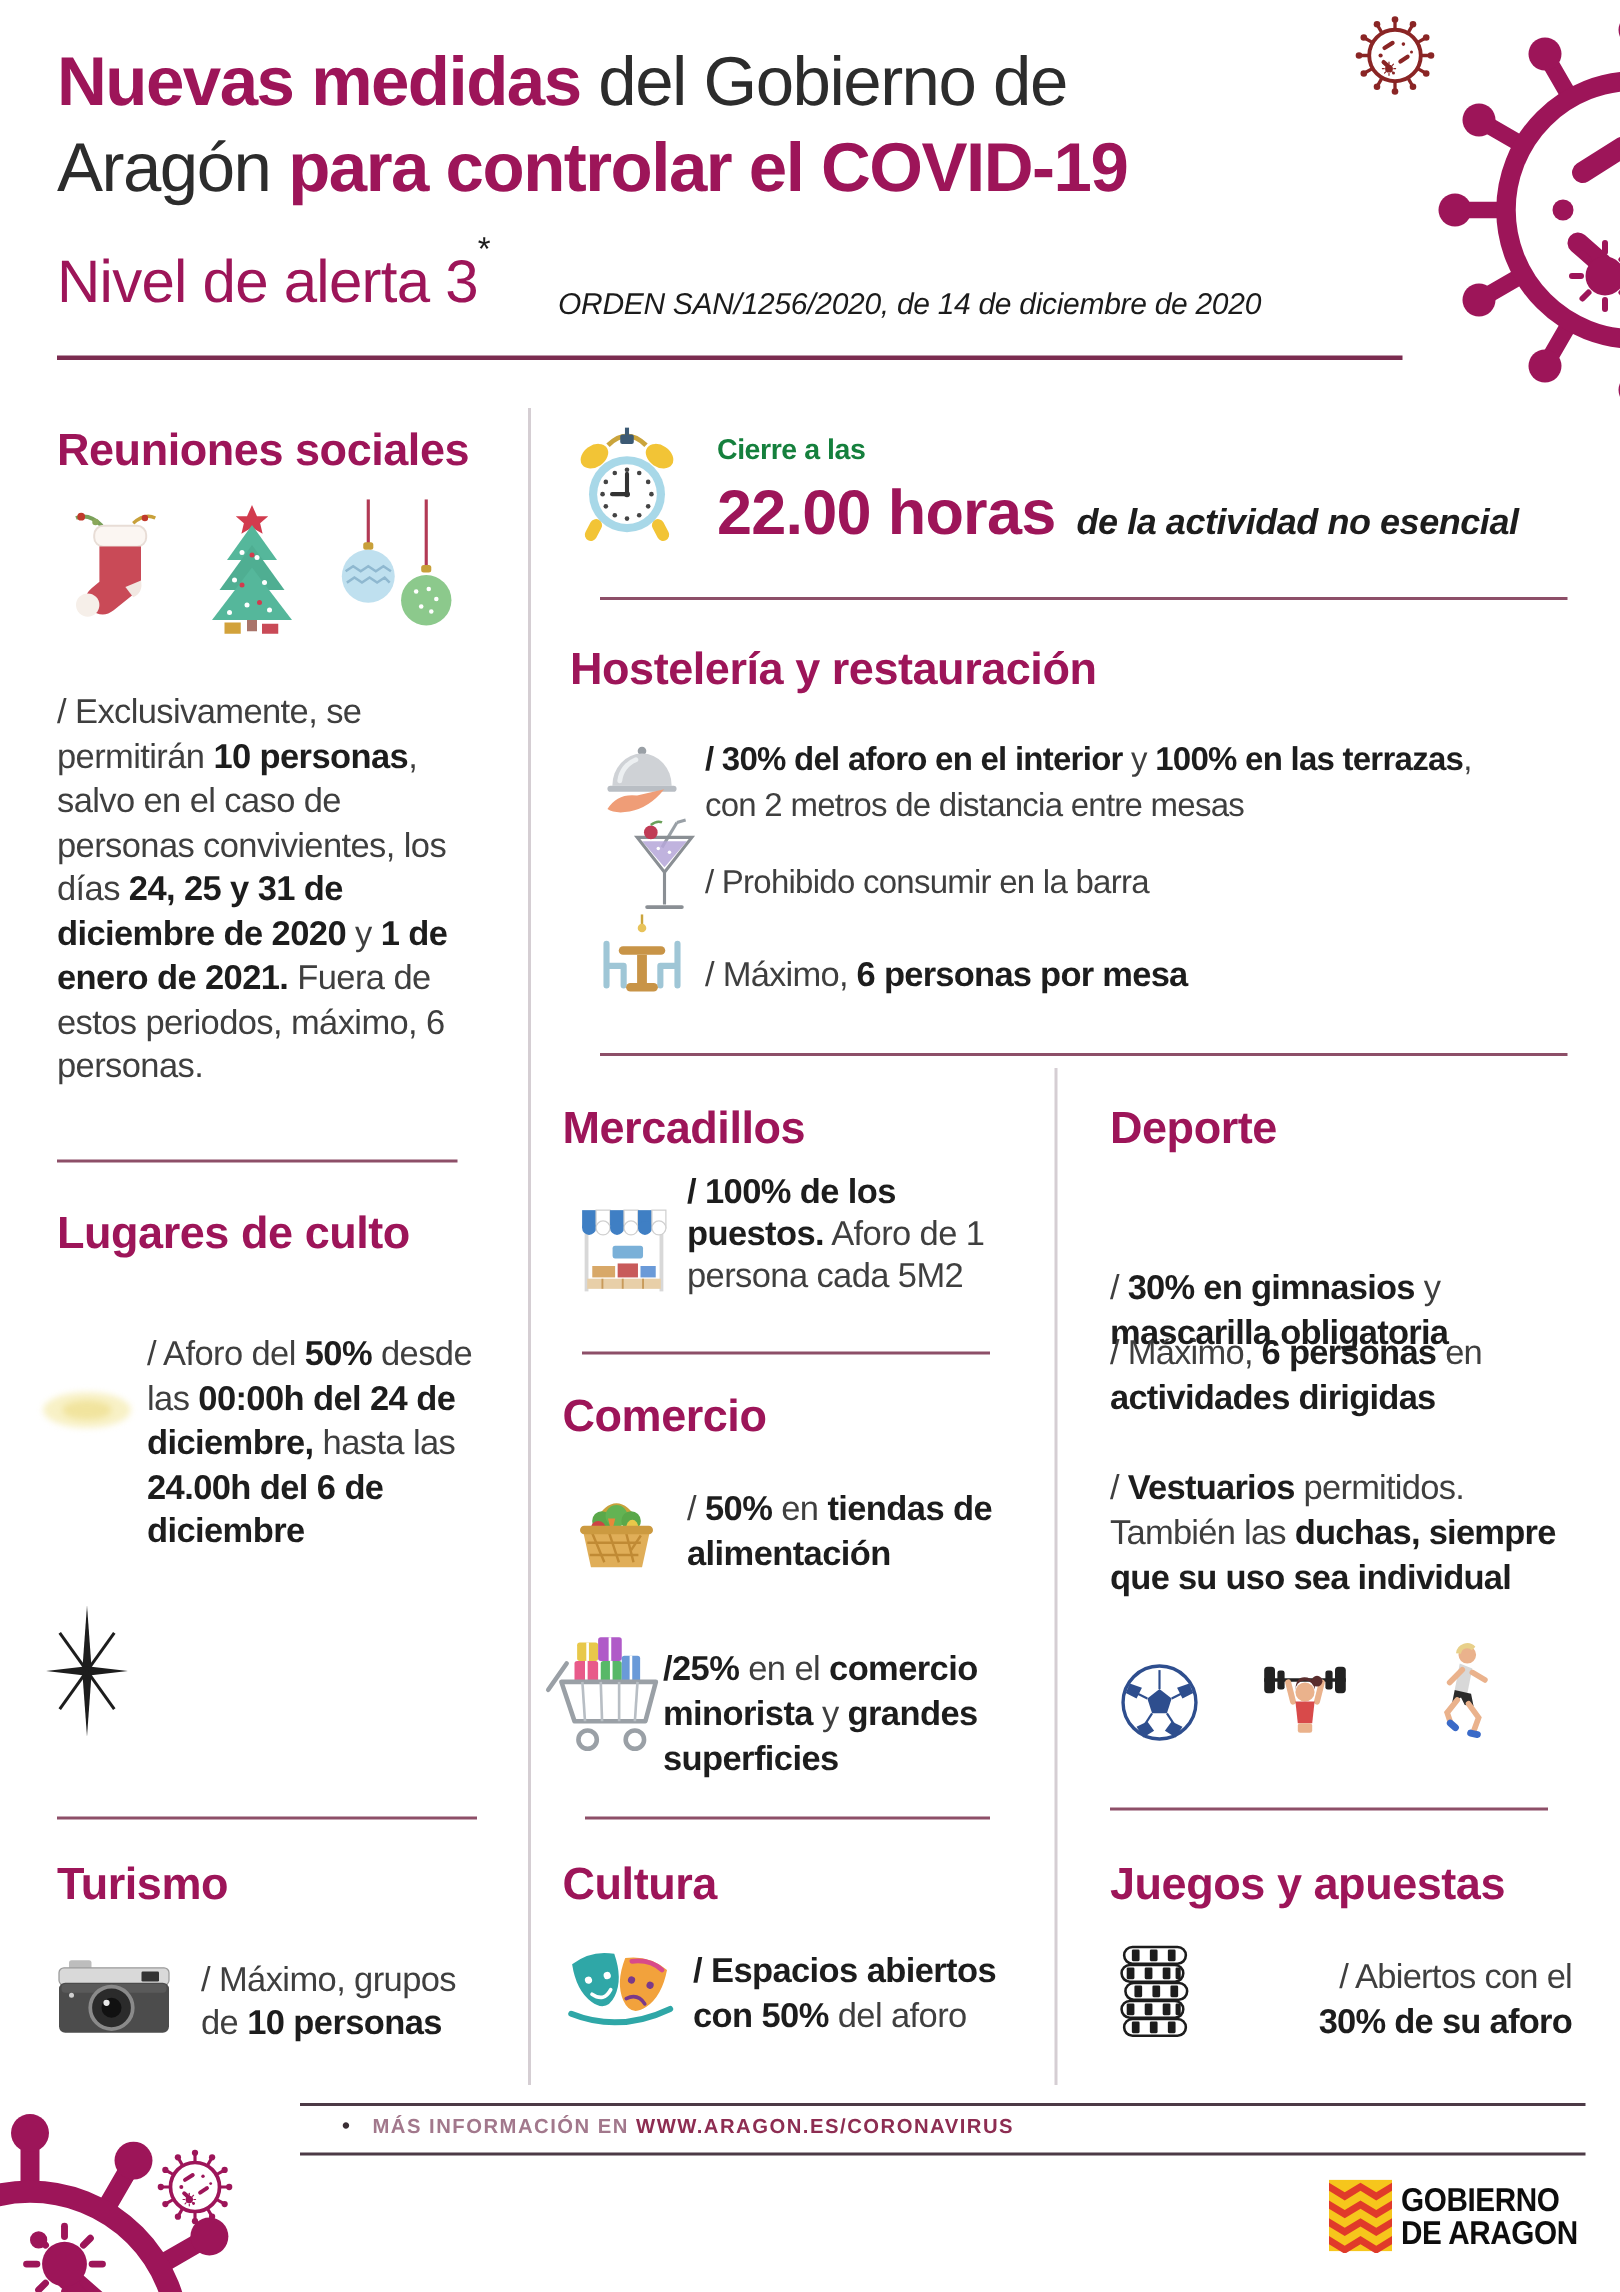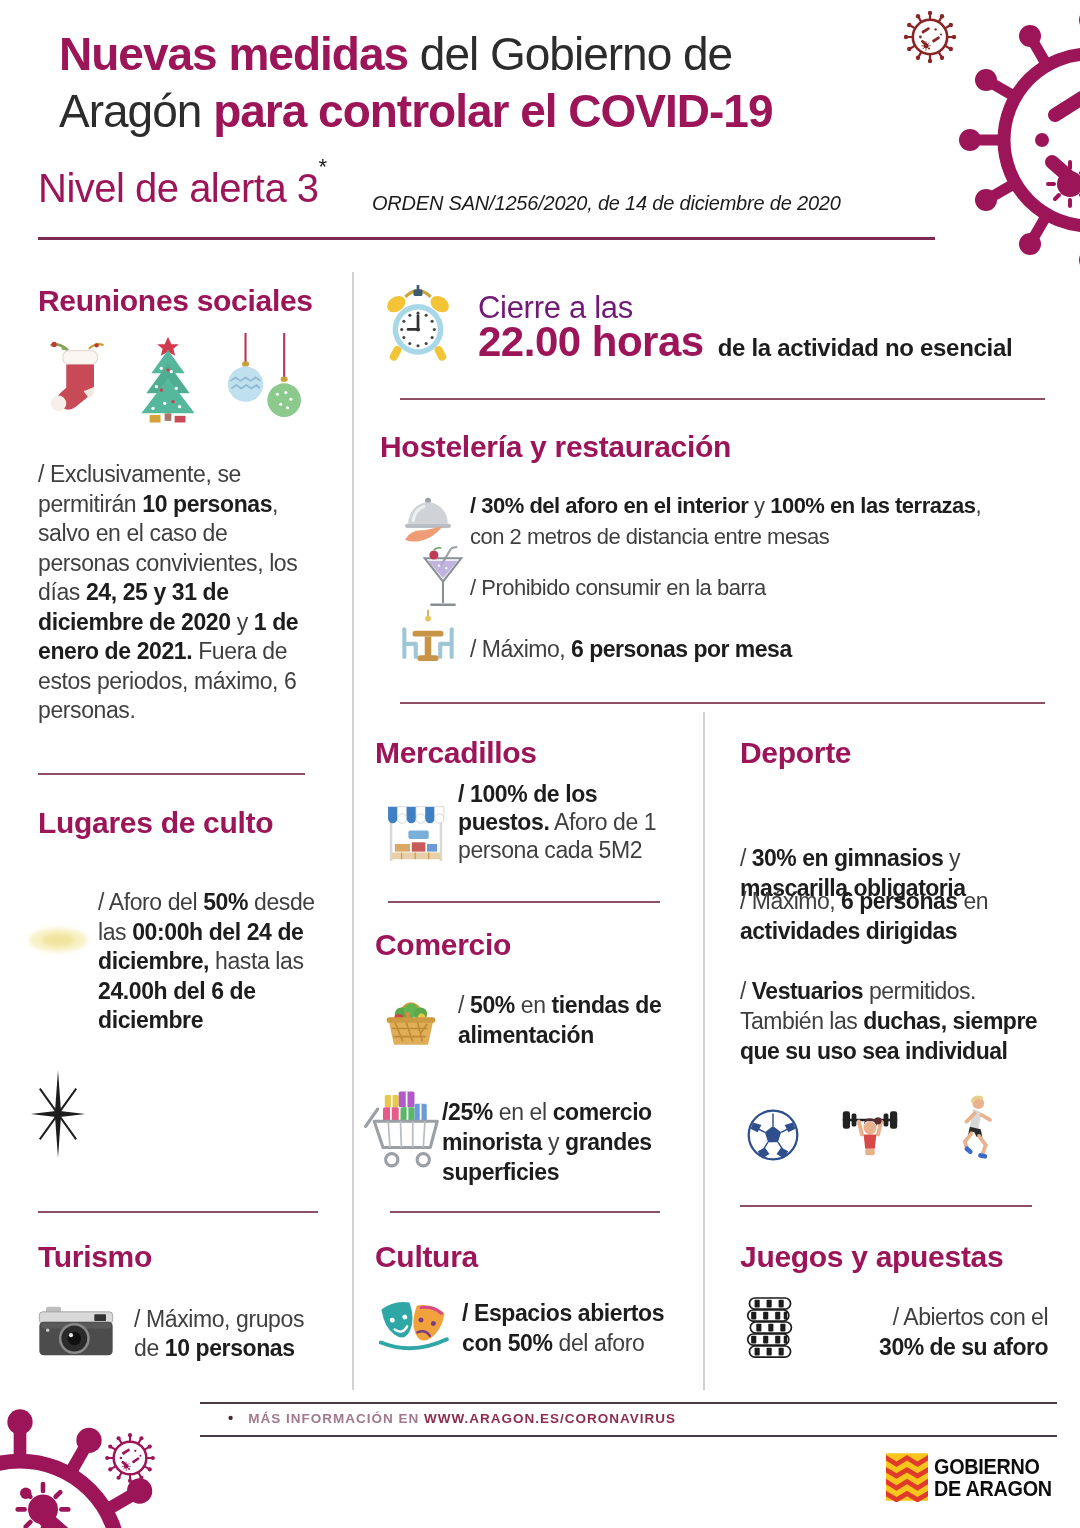--- a/index.html
+++ b/index.html
@@ -1,37 +1,37 @@
 <!DOCTYPE html>
 <html><head>
 <meta charset="utf-8">
 <style>
   html,body{margin:0;padding:0;background:#e9e9e9;}
   .page{position:relative;width:1080px;height:1528px;background:#ffffff;overflow:hidden;
         font-family:"Liberation Sans",sans-serif;color:#3f3f3f;margin:0 auto;}
   .abs{position:absolute;}
   
-  .title{left:38px;top:26px;font-size:46px;line-height:57px;font-weight:300;color:#2c2c2c;letter-spacing:-1px;margin-left:21px;}
+  .title{left:38px;top:26px;font-size:46px;line-height:57px;font-weight:300;color:#2c2c2c;letter-spacing:-1px;}
   .title .acc{font-weight:700;color:#9D1559;}
   .alert{left:38px;top:166px;font-size:40px;font-weight:300;color:#9D1559;letter-spacing:-0.5px;}
   .alert sup{font-size:22px;color:#1c1c1c;top:-14px;position:relative;}
   .order{left:372px;top:192px;font-size:20px;font-style:italic;font-weight:500;color:#1b1b1b;letter-spacing:-0.2px;}
   .hrule{left:38px;top:237px;width:897px;height:3px;background:#7b2c50;}
   
   .sec-title{font-weight:700;color:#9D1559;font-size:30px;letter-spacing:-0.3px;white-space:nowrap;}
   .body-text{font-size:23px;line-height:29.5px;letter-spacing:-0.4px;color:#3f3f3f;}
   .body-text .b{font-weight:700;color:#1d1d1d;}
   .hr{height:2px;background:#8d4f68;position:absolute;}
   .vr{width:2px;background:#d5ced3;position:absolute;}
   .fr{height:2px;background:#4c3a46;position:absolute;}
   
-  .cierre-label{left:478px;top:290px;font-size:31px;font-weight:400;color:#701a75;letter-spacing:-0.3px;}
+  .cierre-label{left:478px;top:290px;font-size:19px;font-weight:700;color:#15803d;letter-spacing:-0.3px;}
   .cierre-line{left:478px;top:318px;white-space:nowrap;}
   .cierre-line .time{font-size:42px;font-weight:700;color:#9D1559;letter-spacing:-0.5px;}
-  .cierre-line .rest{font-size:24px;font-weight:700;color:#1d1d1d;margin-left:14px;letter-spacing:-0.3px;}
+  .cierre-line .rest{font-size:24px;font-weight:700;color:#1d1d1d;margin-left:14px;letter-spacing:-0.3px;font-style:italic;}
   .hosteleria-item{font-size:22px;line-height:31px;letter-spacing:-0.5px;}
   .mid-text{font-size:23px;line-height:28px;letter-spacing:-0.4px;}
   .dep-text{font-size:23px;line-height:30px;letter-spacing:-0.5px;}
   
   .footer-info{left:228px;top:1409px;font-size:13.5px;font-weight:700;letter-spacing:1px;color:#a2788c;white-space:nowrap;}
   .footer-info .bullet{color:#3a2e34;margin-right:14px;font-size:15px;}
   .footer-info .link{color:#8d2d52;}
   .logo-text{left:934px;top:1456px;font-size:22px;font-weight:700;color:#0d0d0d;line-height:22px;
              transform:scaleX(0.9);transform-origin:left top;letter-spacing:-0.3px;white-space:nowrap;}
   .sun-blur{filter:blur(2px);}

